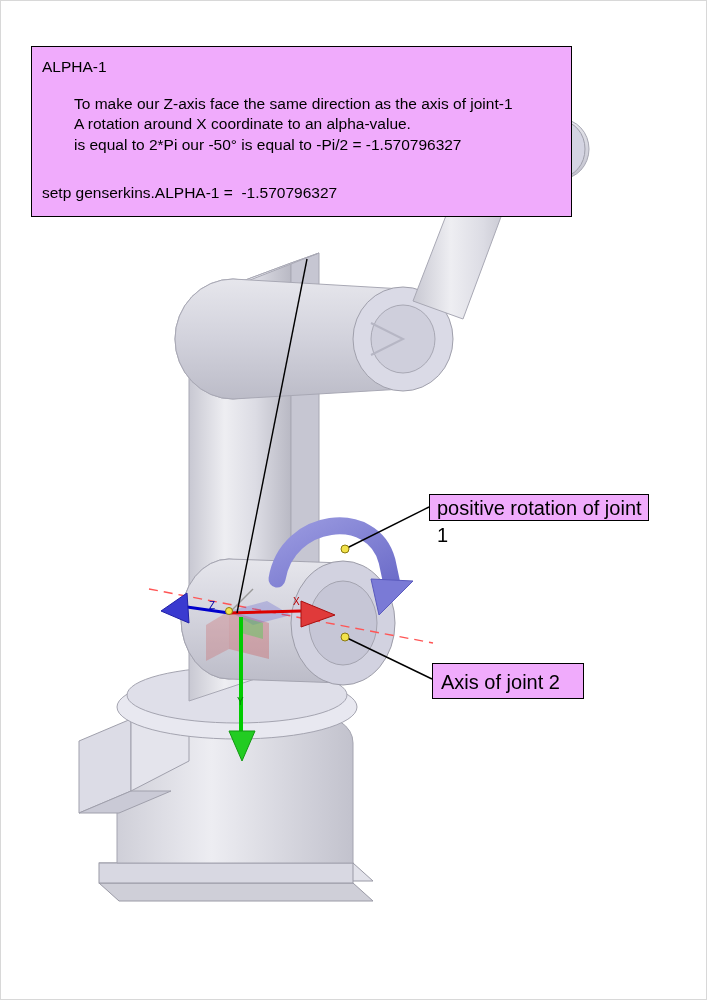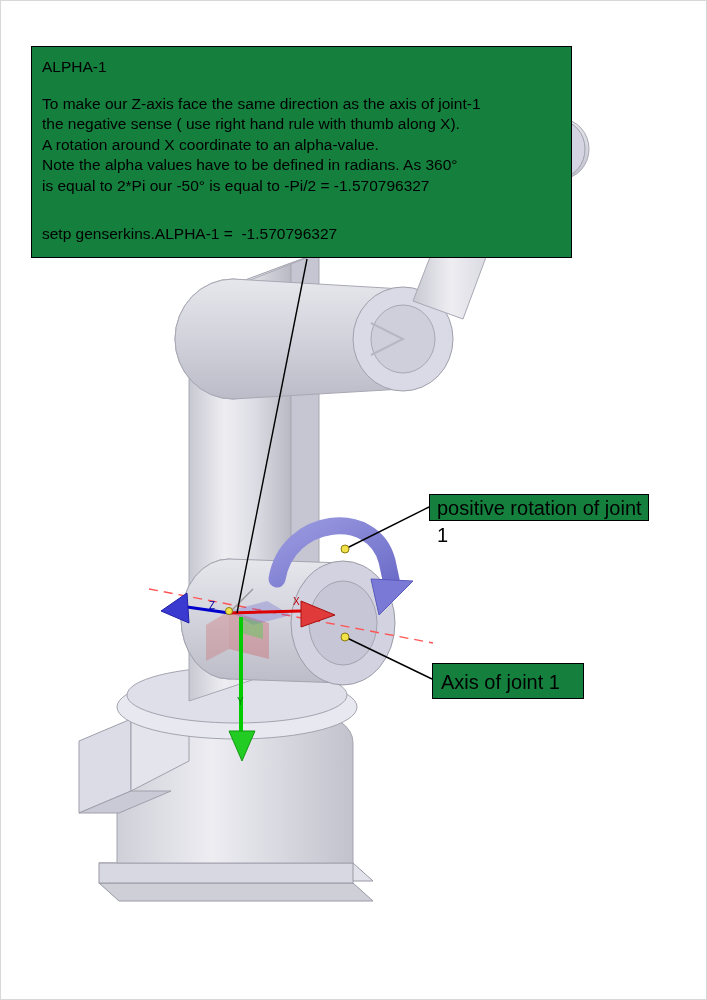--- a/index.html
+++ b/index.html
@@ -21,38 +21,39 @@
   }
   
   .robot-layer {
     position: absolute;
     left: 0; top: 0;
     width: 707px; height: 1000px;
   }
   
   .callout {
     position: absolute;
-    background: #15803d;
+    background: #f0abfc;
     border: 1px solid #000000;
     box-sizing: border-box;
     color: #000000;
   }
   #alpha-note {
     left: 30px;
     top: 45px;
     width: 541px;
     padding: 10px 8px 12px 10px;
     font-size: 15.5px;
     line-height: 20.5px;
   }
   #alpha-note .title {
     margin-bottom: 16px;
   }
   #alpha-note .body-line {
     white-space: pre;
+    margin-left: 32px;
   }
   #alpha-note .setp-line {
     margin-top: 28px;
     white-space: pre;
   }
   #label-positive-rotation {
     left: 428px;
     top: 493px;
     width: 220px;
     height: 27px;
@@ -191,24 +192,22 @@
     <line x1="428" y1="506" x2="344" y2="548" stroke="#000000" stroke-width="1.4"></line>
     <circle cx="344" cy="548" r="4" fill="#f2e24a" stroke="#8a7a10" stroke-width="1"></circle>
 
     <line x1="431" y1="678" x2="344" y2="636" stroke="#000000" stroke-width="1.4"></line>
     <circle cx="344" cy="636" r="4" fill="#f2e24a" stroke="#8a7a10" stroke-width="1"></circle>
   </svg>
 
   <div class="callout" id="alpha-note">
     <div class="title">ALPHA-1</div>
     <div class="body-line">To make our Z-axis face the same direction as the axis of joint-1</div>
-    <div class="body-line">the negative sense ( use right hand rule with thumb along X).</div>
     <div class="body-line">A rotation around X coordinate to an alpha-value.</div>
-    <div class="body-line">Note the alpha values have to be defined in radians. As 360°</div>
     <div class="body-line">is equal to 2*Pi our -50° is equal to -Pi/2 = -1.570796327</div>
     <div class="setp-line">setp genserkins.ALPHA-1 =  -1.570796327</div>
   </div>
 
   <div class="callout" id="label-positive-rotation">positive rotation of joint 1</div>
 
-  <div class="callout" id="label-axis-joint1">Axis of joint 1</div>
+  <div class="callout" id="label-axis-joint1">Axis of joint 2</div>
 
 </div>
 
 </body></html>

